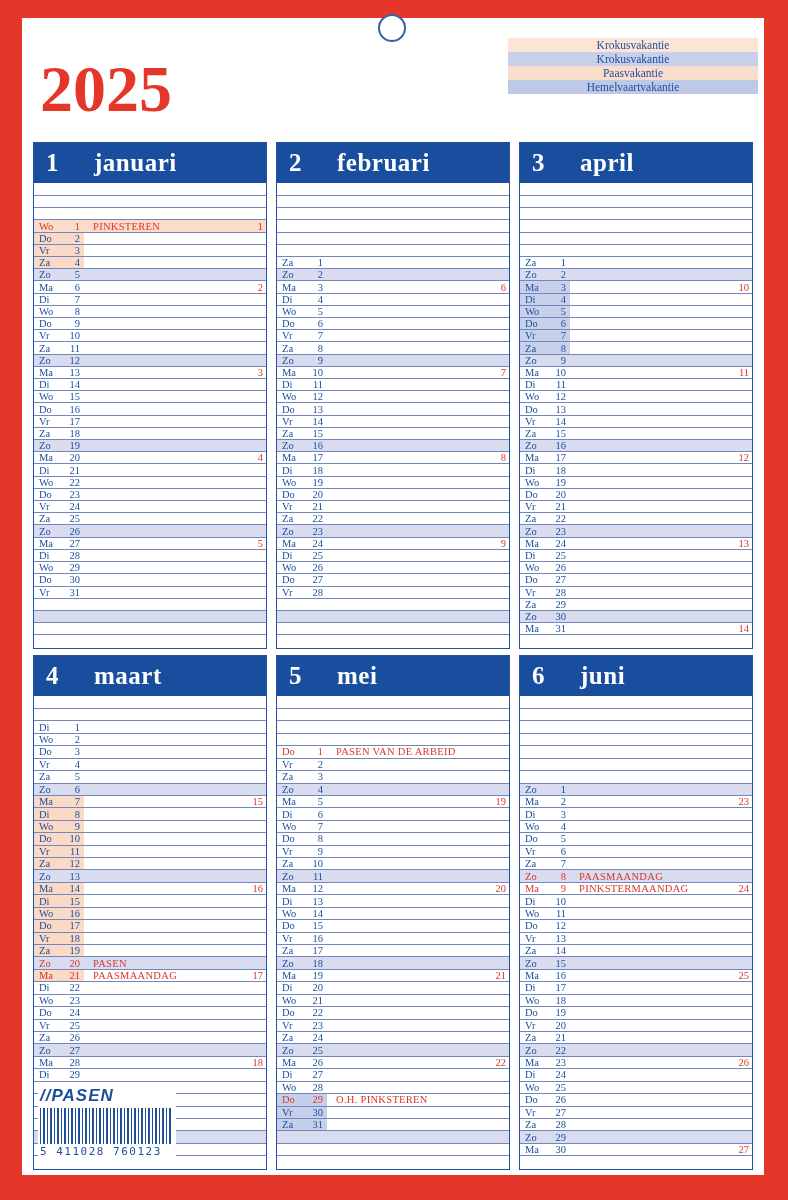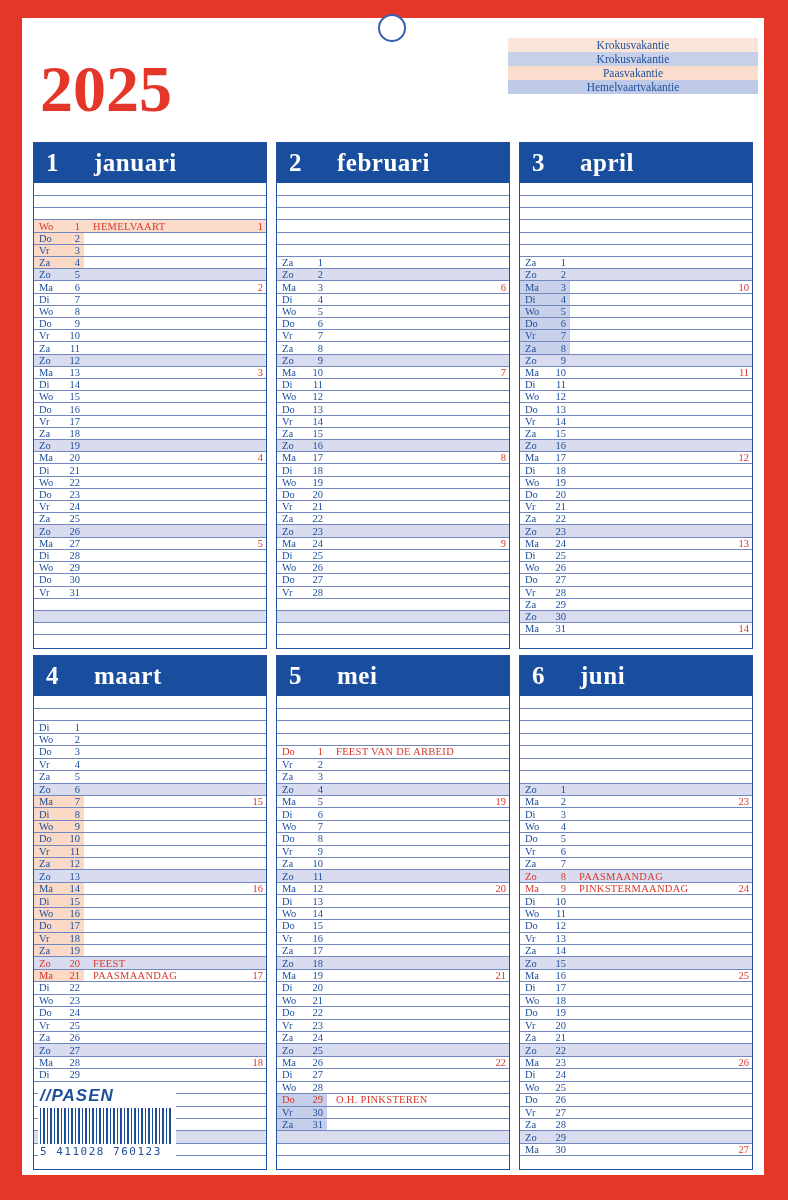--- a/index.html
+++ b/index.html
@@ -55,21 +55,21 @@
       <div class="month-header" style="height: 40px; background: rgb(25, 78, 158);">
         <span class="mnum">1</span>
         <span class="mname">januari</span>
       </div>
       <div class="spacer" style="height: 13px;"></div>
       <div class="day-row" style="height: 12.2162px;"></div>
       <div class="day-row" style="height: 12.2162px;"></div>
       <div class="day-row" style="height: 12.2162px; background: rgb(251, 220, 202);">
         <span class="wd" style="color: rgb(217, 55, 43);">Wo</span>
         <span class="dnum" style="color: rgb(217, 55, 43);">1</span>
-        <span class="holiday-name" style="color: rgb(217, 55, 43);">HEMELVAART</span>
+        <span class="holiday-name" style="color: rgb(217, 55, 43);">PINKSTEREN</span>
         <span class="grow"></span>
         <span class="weeknum" style="color: rgb(217, 55, 43);">1</span>
       </div>
       <div class="day-row" style="height: 12.2162px;">
         <div class="daycell-bg" style="background: rgb(250, 217, 198);"></div>
         <span class="wd" style="color: rgb(29, 79, 156);">Do</span>
         <span class="dnum" style="color: rgb(29, 79, 156);">2</span>
         <span class="grow"></span>
       </div>
       <div class="day-row" style="height: 12.2162px;">
@@ -679,21 +679,21 @@
       </div>
       <div class="day-row" style="height: 12.4324px;">
         <div class="daycell-bg" style="background: rgb(250, 217, 198);"></div>
         <span class="wd" style="color: rgb(29, 79, 156);">Za</span>
         <span class="dnum" style="color: rgb(29, 79, 156);">19</span>
         <span class="grow"></span>
       </div>
       <div class="day-row" style="height: 12.4324px; background: rgb(217, 220, 238);">
         <span class="wd" style="color: rgb(217, 55, 43);">Zo</span>
         <span class="dnum" style="color: rgb(217, 55, 43);">20</span>
-        <span class="holiday-name" style="color: rgb(217, 55, 43);">FEEST</span>
+        <span class="holiday-name" style="color: rgb(217, 55, 43);">PASEN</span>
         <span class="grow"></span>
       </div>
       <div class="day-row" style="height: 12.4324px;">
         <div class="daycell-bg" style="background: rgb(250, 217, 198);"></div>
         <span class="wd" style="color: rgb(217, 55, 43);">Ma</span>
         <span class="dnum" style="color: rgb(217, 55, 43);">21</span>
         <span class="holiday-name" style="color: rgb(217, 55, 43);">PAASMAANDAG</span>
         <span class="grow"></span>
         <span class="weeknum" style="color: rgb(217, 55, 43);">17</span>
       </div>
@@ -755,21 +755,21 @@
         <span class="mnum">5</span>
         <span class="mname">mei</span>
       </div>
       <div class="spacer" style="height: 13px;"></div>
       <div class="day-row" style="height: 12.4324px;"></div>
       <div class="day-row" style="height: 12.4324px;"></div>
       <div class="day-row" style="height: 12.4324px;"></div>
       <div class="day-row" style="height: 12.4324px;">
         <span class="wd" style="color: rgb(217, 55, 43);">Do</span>
         <span class="dnum" style="color: rgb(217, 55, 43);">1</span>
-        <span class="holiday-name" style="color: rgb(217, 55, 43);">FEEST VAN DE ARBEID</span>
+        <span class="holiday-name" style="color: rgb(217, 55, 43);">PASEN VAN DE ARBEID</span>
         <span class="grow"></span>
       </div>
       <div class="day-row" style="height: 12.4324px;">
         <span class="wd" style="color: rgb(29, 79, 156);">Vr</span>
         <span class="dnum" style="color: rgb(29, 79, 156);">2</span>
         <span class="grow"></span>
       </div>
       <div class="day-row" style="height: 12.4324px;">
         <span class="wd" style="color: rgb(29, 79, 156);">Za</span>
         <span class="dnum" style="color: rgb(29, 79, 156);">3</span>

